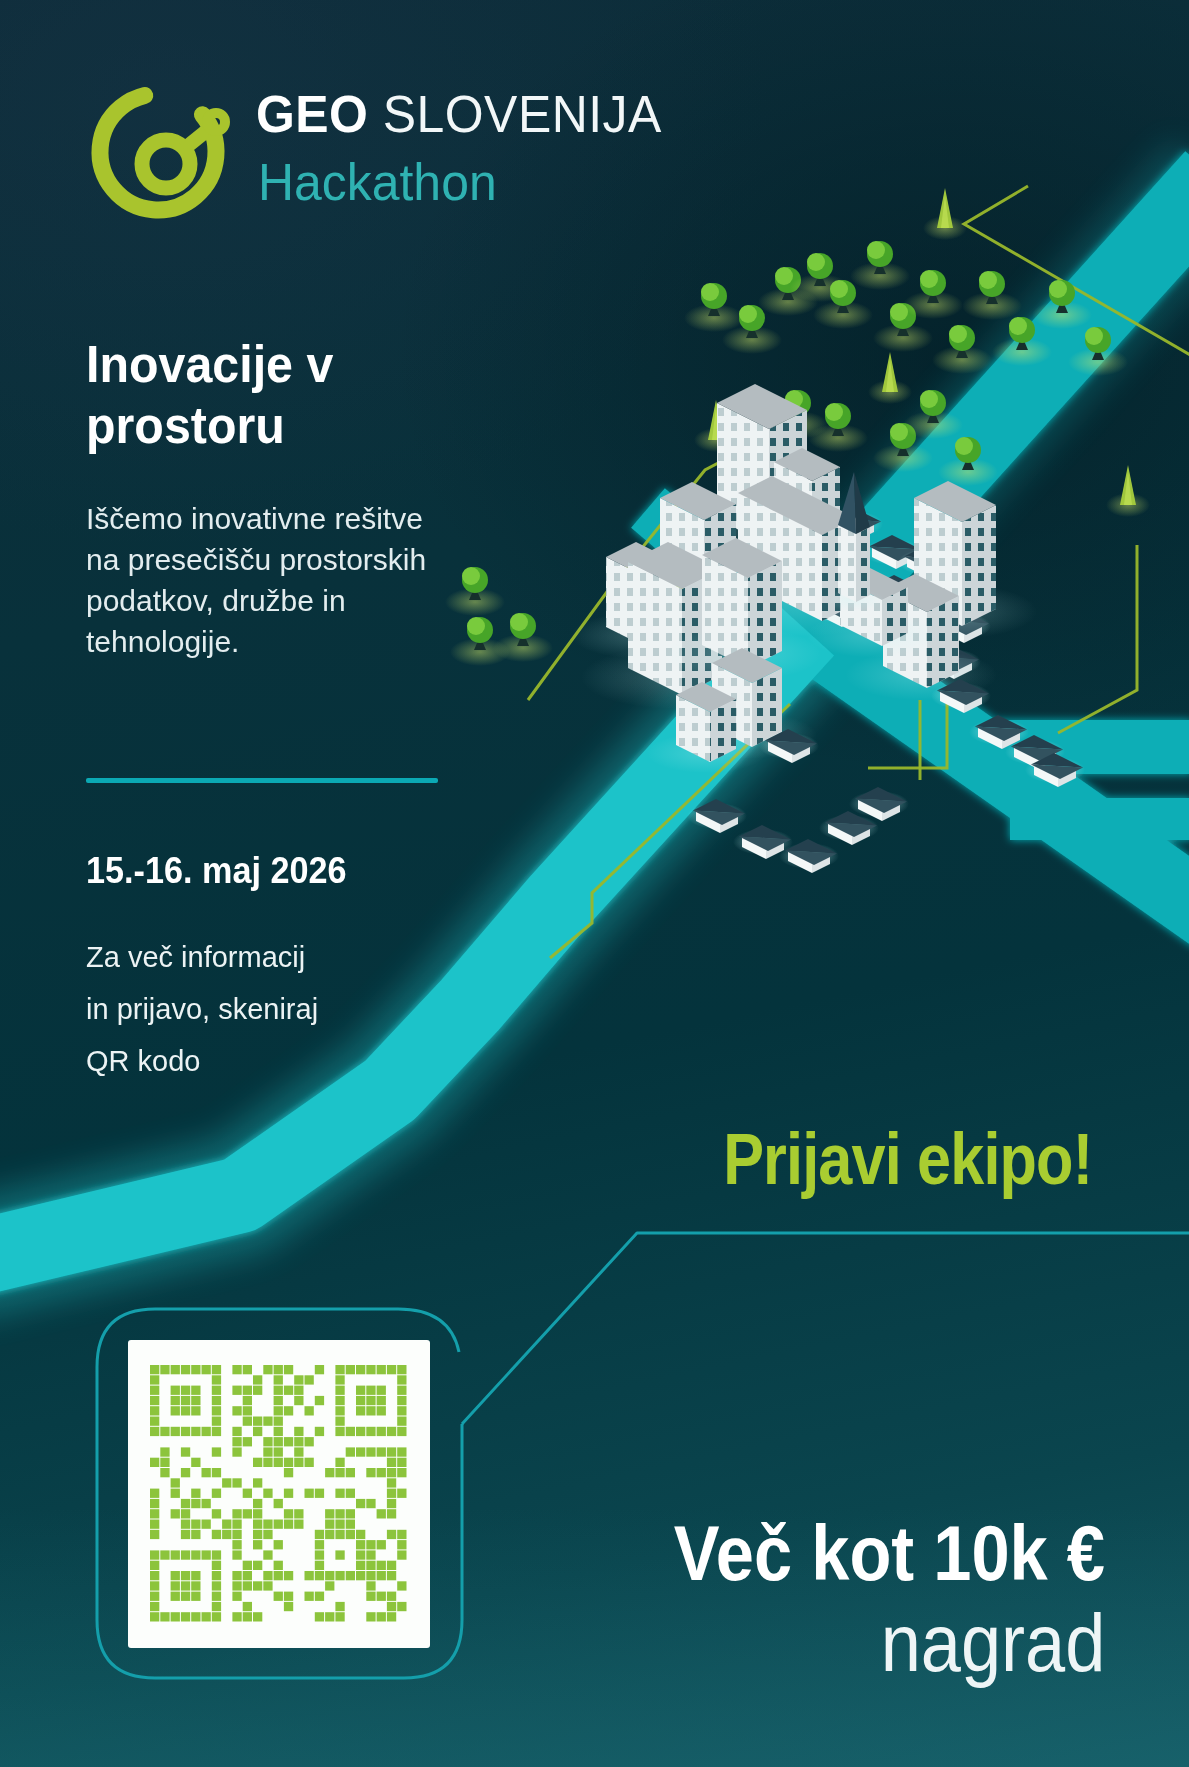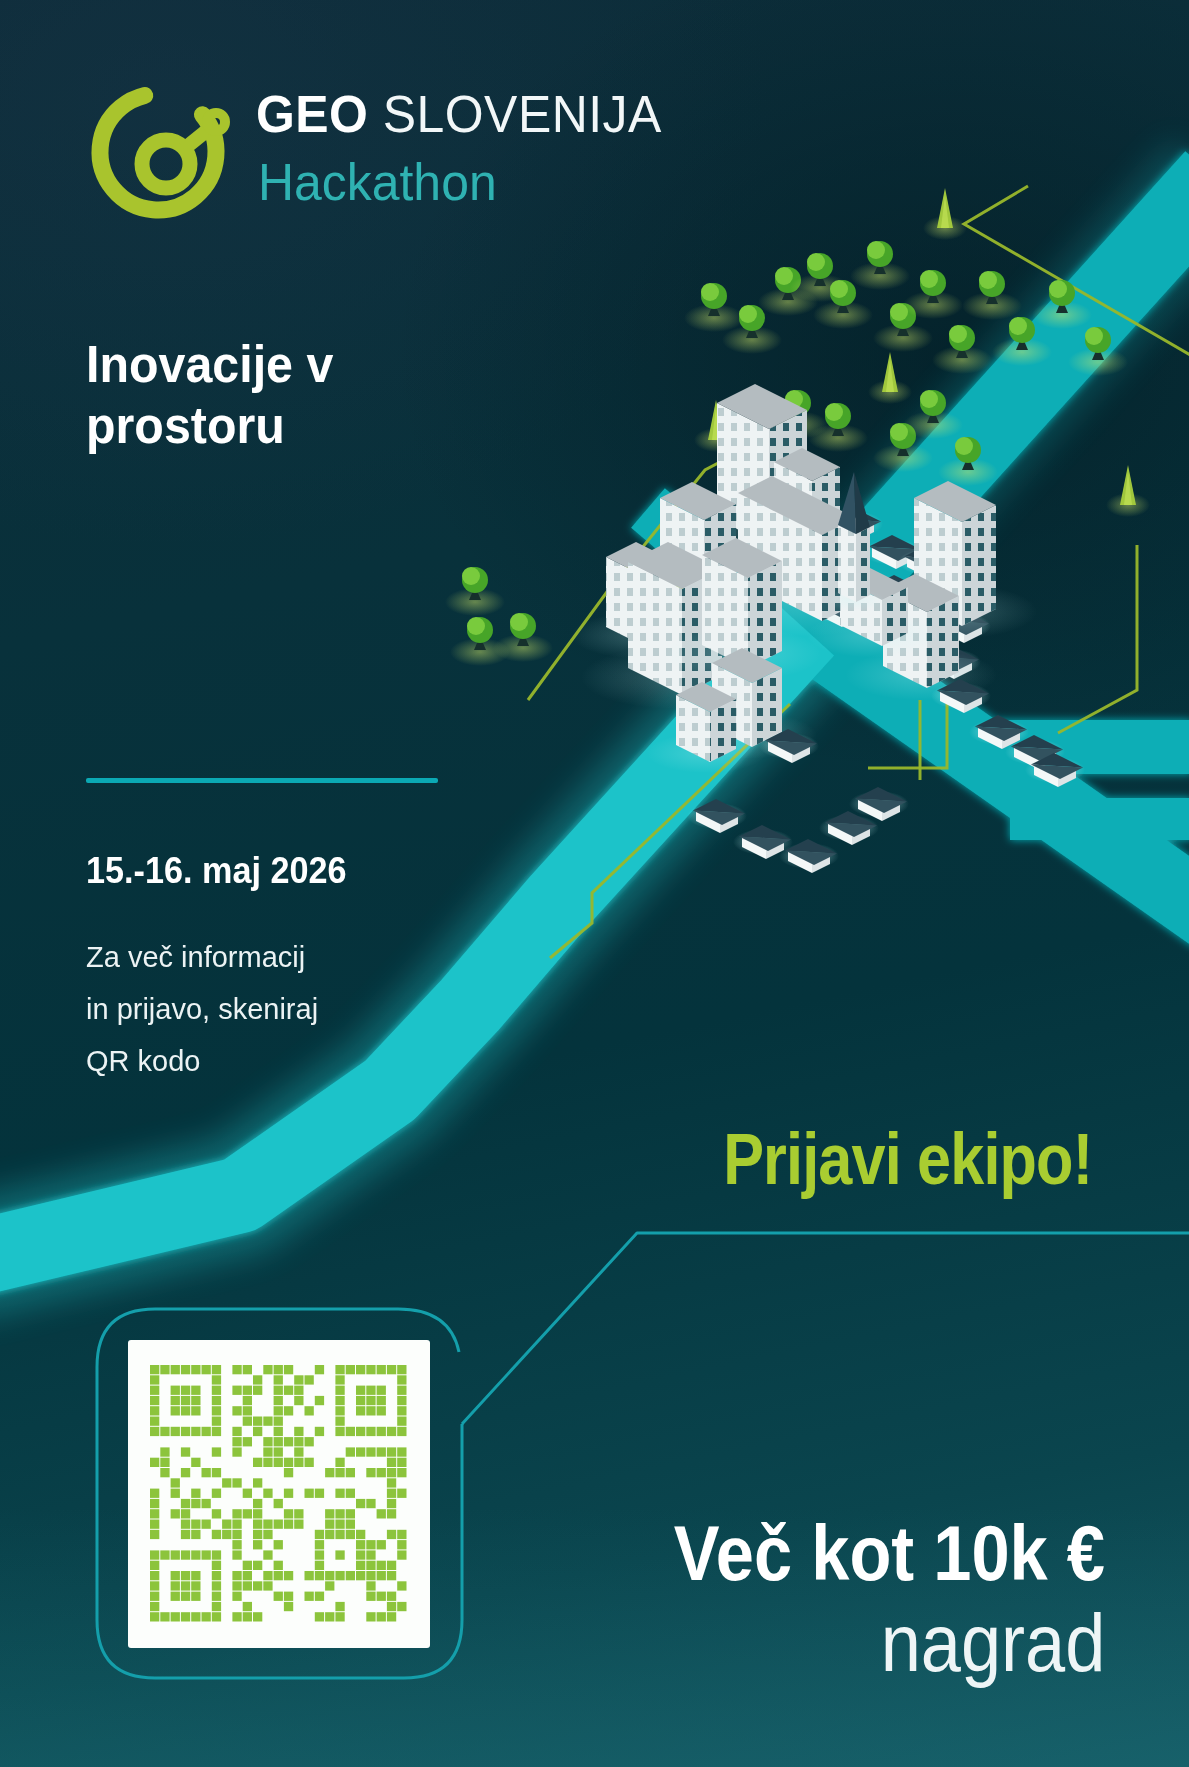--- a/index.html
+++ b/index.html
@@ -378,20 +378,21 @@
     <circle cx="130" cy="52" r="9" fill="none" stroke="#a9c42d" stroke-width="10"></circle>
   </svg>
 
   <div class="abs brand-line">
     <span class="geo">GEO</span><span class="slo">SLOVENIJA</span>
   </div>
   <div class="abs hackathon">Hackathon</div>
 
   <h1 class="abs headline"><span>Inovacije v</span><br><span>prostoru</span></h1>
 
+  <p class="abs desc">Iščemo inovativne rešitve<br>na presečišču prostorskih<br>podatkov, družbe in<br>tehnologije.</p>
 
   <div class="abs divider"></div>
 
   <div class="abs date">15.-16. maj 2026</div>
 
   <p class="abs info">Za več informacij<br>in prijavo, skeniraj<br>QR kodo</p>
 
   <div class="abs cta">Prijavi ekipo!</div>
 
   <svg id="qr" viewBox="0 0 302 308">

